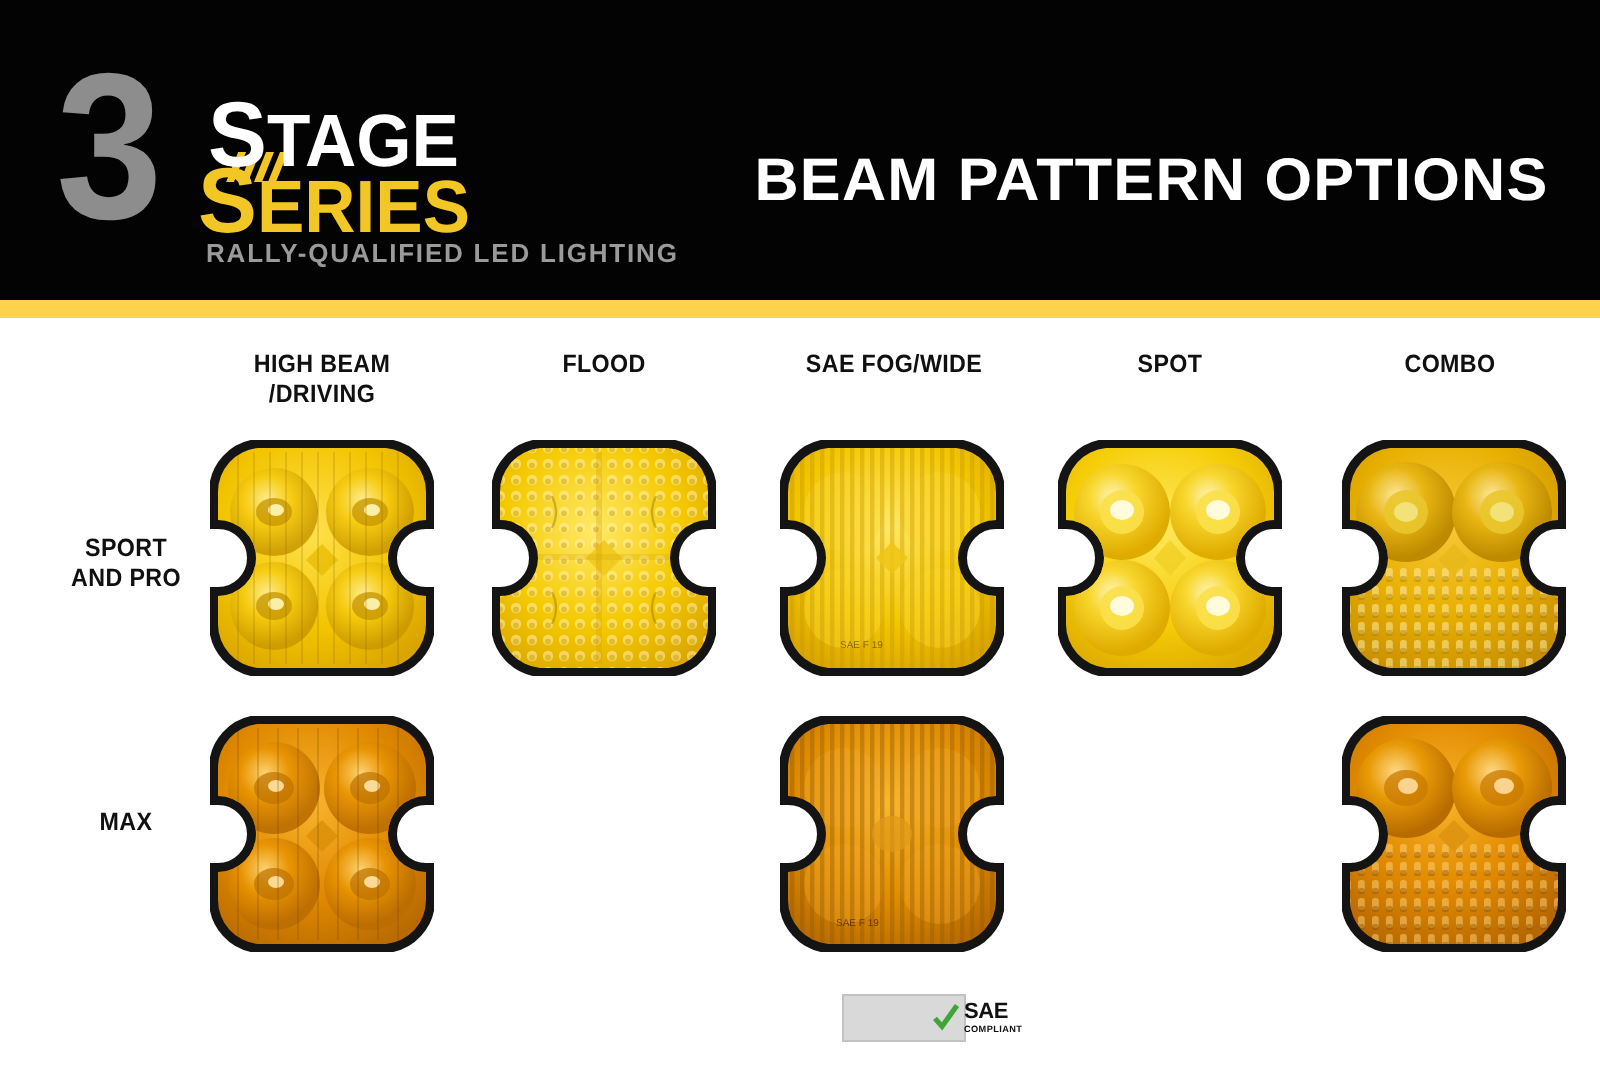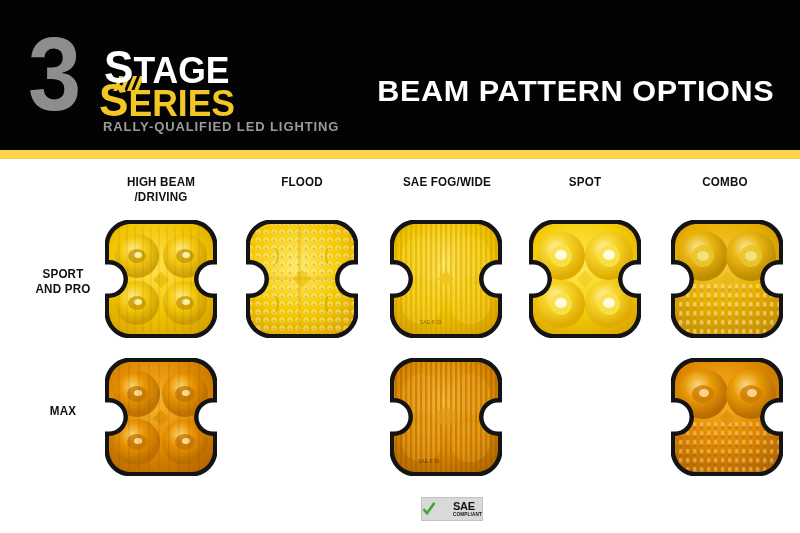--- a/index.html
+++ b/index.html
@@ -79,21 +79,21 @@
     text-align: center; line-height: 15px; letter-spacing: 0.2px;
     transform: scaleX(0.93); transform-origin: center;
   }
 
   .cell { position: absolute; width: 112px; height: 118px; }
   .lens { position: absolute; left: 0; top: 0; width: 112px; height: 118px; }
 
   .badge {
     position: absolute; width: 62px; height: 24px;
     background: #d9d9d9; border: 1px solid #c2c2c2;
-    display: flex; align-items: center; justify-content: space-between; gap: 2px;
+    display: flex; align-items: center; justify-content: flex-start; gap: 2px; padding-left: 44px;
   }
   .badge-check { width: 14px; height: 16px; flex: 0 0 auto; }
   .badge-text { display: flex; flex-direction: column; align-items: flex-start; line-height: 1; }
   .badge-sae { font-size: 11px; font-weight: 700; color: #111; letter-spacing: -0.2px; }
   .badge-comp { font-size: 4.6px; font-weight: 700; color: #111; letter-spacing: 0.2px; margin-top: 1px; }
 </style>
 </head>
 <body>
 
 <div id="page">

